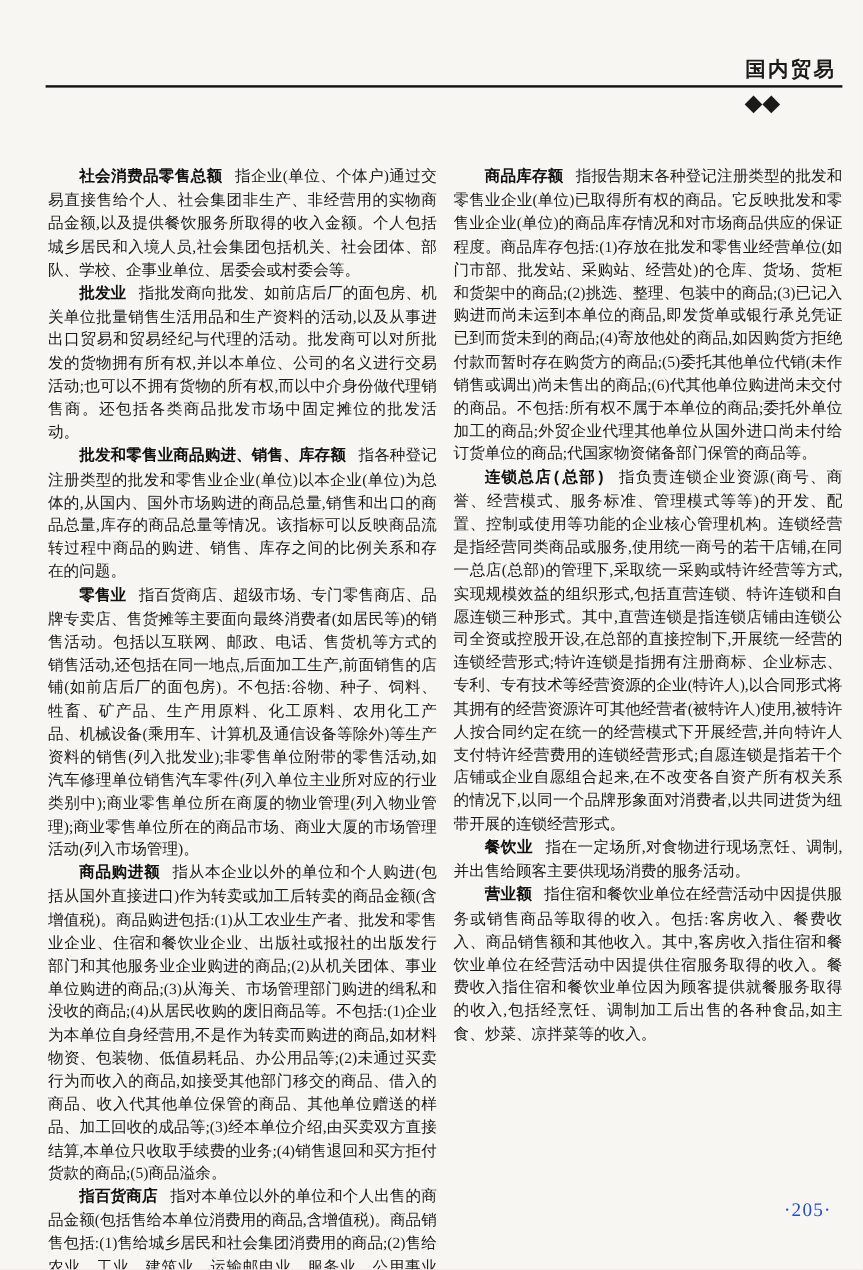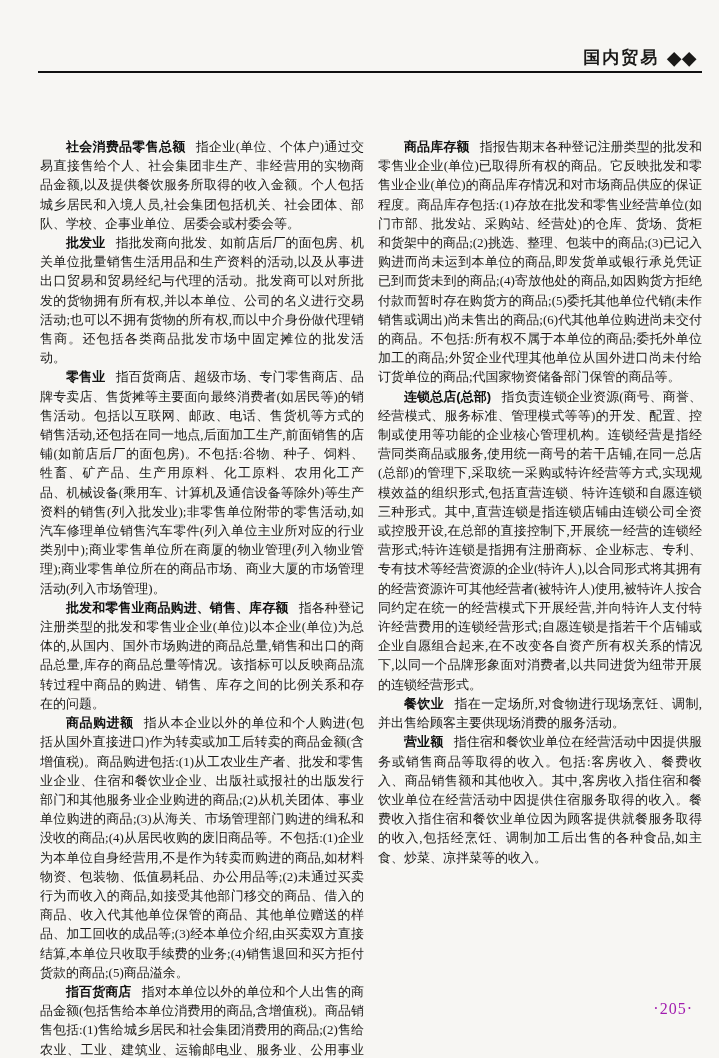--- a/index.html
+++ b/index.html
@@ -7,23 +7,23 @@
     position:relative;
     width:719px;height:1058px;
     background:#f7f6f3;
     overflow:hidden;
     font-family:"Liberation Serif",serif;
     color:#1b1a18;
   }
   
   .running-head{
     position:absolute;top:46px;right:22px;
-    display:flex;align-items:center;gap:8px;
+    display:flex;align-items:flex-start;gap:8px;
     font-family:"Liberation Sans",sans-serif;
-    font-weight:bold;font-size:17px;letter-spacing:2px;
+    font-weight:bold;font-size:17px;letter-spacing:2px;flex-direction:column;
   }
   .diamonds{font-size:18px;letter-spacing:1px;line-height:1;}
   .head-rule{
     position:absolute;top:71px;left:38px;right:17px;
     height:2px;background:#111;
   }
   
   .page-title{
     position:absolute;top:86px;left:0;width:100%;
     text-align:center;
@@ -42,51 +42,51 @@
   .para{
     margin:0;
     font-size:13px;
     line-height:19.2px;
     text-align:justify;
     text-indent:2em;
     word-break:break-all;
   }
   .para.cont{text-indent:0;}
   .term{
-    font-family:Liberation Sans, sans-serif;
+    font-family:Liberation Mono, monospace;
     font-weight:bold;
     margin-right:0.8em;
     color:#111;
   }
   
   .folio{
     position:absolute;right:26px;top:1000px;
     font-size:16px;letter-spacing:1px;
     font-family:"Liberation Serif",serif;
-    color:#a21caf;
+    color:#1d4ed8;
   }
 </style>
 </head>
 <body>
 
 <div class="page">
 
   <div class="running-head">
     <span>国内贸易</span>
     <span class="diamonds">◆◆</span>
   </div>
   <div class="head-rule"></div>
 
 
   <div class="columns">
     <div class="column" id="col-left">
         <p class="para"><b class="term">社会消费品零售总额</b><span>指企业(单位、个体户)通过交易直接售给个人、社会集团非生产、非经营用的实物商品金额,以及提供餐饮服务所取得的收入金额。个人包括城乡居民和入境人员,社会集团包括机关、社会团体、部队、学校、企事业单位、居委会或村委会等。</span></p>
         <p class="para"><b class="term">批发业</b><span>指批发商向批发、如前店后厂的面包房、机关单位批量销售生活用品和生产资料的活动,以及从事进出口贸易和贸易经纪与代理的活动。批发商可以对所批发的货物拥有所有权,并以本单位、公司的名义进行交易活动;也可以不拥有货物的所有权,而以中介身份做代理销售商。还包括各类商品批发市场中固定摊位的批发活动。</span></p>
+        <p class="para"><b class="term">批发和零售业商品购进、销售、库存额</b><span>指各种登记注册类型的批发和零售业企业(单位)以本企业(单位)为总体的,从国内、国外市场购进的商品总量,销售和出口的商品总量,库存的商品总量等情况。该指标可以反映商品流转过程中商品的购进、销售、库存之间的比例关系和存在的问题。</span></p>
         <p class="para"><b class="term">零售业</b><span>指百货商店、超级市场、专门零售商店、品牌专卖店、售货摊等主要面向最终消费者(如居民等)的销售活动。包括以互联网、邮政、电话、售货机等方式的销售活动,还包括在同一地点,后面加工生产,前面销售的店铺(如前店后厂的面包房)。不包括:谷物、种子、饲料、牲畜、矿产品、生产用原料、化工原料、农用化工产品、机械设备(乘用车、计算机及通信设备等除外)等生产资料的销售(列入批发业);非零售单位附带的零售活动,如汽车修理单位销售汽车零件(列入单位主业所对应的行业类别中);商业零售单位所在商厦的物业管理(列入物业管理);商业零售单位所在的商品市场、商业大厦的市场管理活动(列入市场管理)。</span></p>
-        <p class="para"><b class="term">批发和零售业商品购进、销售、库存额</b><span>指各种登记注册类型的批发和零售业企业(单位)以本企业(单位)为总体的,从国内、国外市场购进的商品总量,销售和出口的商品总量,库存的商品总量等情况。该指标可以反映商品流转过程中商品的购进、销售、库存之间的比例关系和存在的问题。</span></p>
         <p class="para"><b class="term">商品购进额</b><span>指从本企业以外的单位和个人购进(包括从国外直接进口)作为转卖或加工后转卖的商品金额(含增值税)。商品购进包括:(1)从工农业生产者、批发和零售业企业、住宿和餐饮业企业、出版社或报社的出版发行部门和其他服务业企业购进的商品;(2)从机关团体、事业单位购进的商品;(3)从海关、市场管理部门购进的缉私和没收的商品;(4)从居民收购的废旧商品等。不包括:(1)企业为本单位自身经营用,不是作为转卖而购进的商品,如材料物资、包装物、低值易耗品、办公用品等;(2)未通过买卖行为而收入的商品,如接受其他部门移交的商品、借入的商品、收入代其他单位保管的商品、其他单位赠送的样品、加工回收的成品等;(3)经本单位介绍,由买卖双方直接结算,本单位只收取手续费的业务;(4)销售退回和买方拒付货款的商品;(5)商品溢余。</span></p>
         <p class="para"><b class="term">指百货商店</b><span>指对本单位以外的单位和个人出售的商品金额(包括售给本单位消费用的商品,含增值税)。商品销售包括:(1)售给城乡居民和社会集团消费用的商品;(2)售给农业、工业、建筑业、运输邮电业、服务业、公用事业等国民经济各行业用于生产、经营用的商品,包括售予批发和零售业作为转卖或加工后转卖的商品;(3)对国(境)外直接出口的商品。不包括:(1)未通过买卖行为付出的商品,如随机构变动移交给其他企业单位</span></p>
       </div>
     <div class="column" id="col-right">
         <p class="para"><b class="term">商品库存额</b><span>指报告期末各种登记注册类型的批发和零售业企业(单位)已取得所有权的商品。它反映批发和零售业企业(单位)的商品库存情况和对市场商品供应的保证程度。商品库存包括:(1)存放在批发和零售业经营单位(如门市部、批发站、采购站、经营处)的仓库、货场、货柜和货架中的商品;(2)挑选、整理、包装中的商品;(3)已记入购进而尚未运到本单位的商品,即发货单或银行承兑凭证已到而货未到的商品;(4)寄放他处的商品,如因购货方拒绝付款而暂时存在购货方的商品;(5)委托其他单位代销(未作销售或调出)尚未售出的商品;(6)代其他单位购进尚未交付的商品。不包括:所有权不属于本单位的商品;委托外单位加工的商品;外贸企业代理其他单位从国外进口尚未付给订货单位的商品;代国家物资储备部门保管的商品等。</span></p>
         <p class="para"><b class="term">连锁总店(总部)</b><span>指负责连锁企业资源(商号、商誉、经营模式、服务标准、管理模式等等)的开发、配置、控制或使用等功能的企业核心管理机构。连锁经营是指经营同类商品或服务,使用统一商号的若干店铺,在同一总店(总部)的管理下,采取统一采购或特许经营等方式,实现规模效益的组织形式,包括直营连锁、特许连锁和自愿连锁三种形式。其中,直营连锁是指连锁店铺由连锁公司全资或控股开设,在总部的直接控制下,开展统一经营的连锁经营形式;特许连锁是指拥有注册商标、企业标志、专利、专有技术等经营资源的企业(特许人),以合同形式将其拥有的经营资源许可其他经营者(被特许人)使用,被特许人按合同约定在统一的经营模式下开展经营,并向特许人支付特许经营费用的连锁经营形式;自愿连锁是指若干个店铺或企业自愿组合起来,在不改变各自资产所有权关系的情况下,以同一个品牌形象面对消费者,以共同进货为纽带开展的连锁经营形式。</span></p>
         <p class="para"><b class="term">餐饮业</b><span>指在一定场所,对食物进行现场烹饪、调制,并出售给顾客主要供现场消费的服务活动。</span></p>
         <p class="para"><b class="term">营业额</b><span>指住宿和餐饮业单位在经营活动中因提供服务或销售商品等取得的收入。包括:客房收入、餐费收入、商品销售额和其他收入。其中,客房收入指住宿和餐饮业单位在经营活动中因提供住宿服务取得的收入。餐费收入指住宿和餐饮业单位因为顾客提供就餐服务取得的收入,包括经烹饪、调制加工后出售的各种食品,如主食、炒菜、凉拌菜等的收入。</span></p>
       </div>
   </div>

